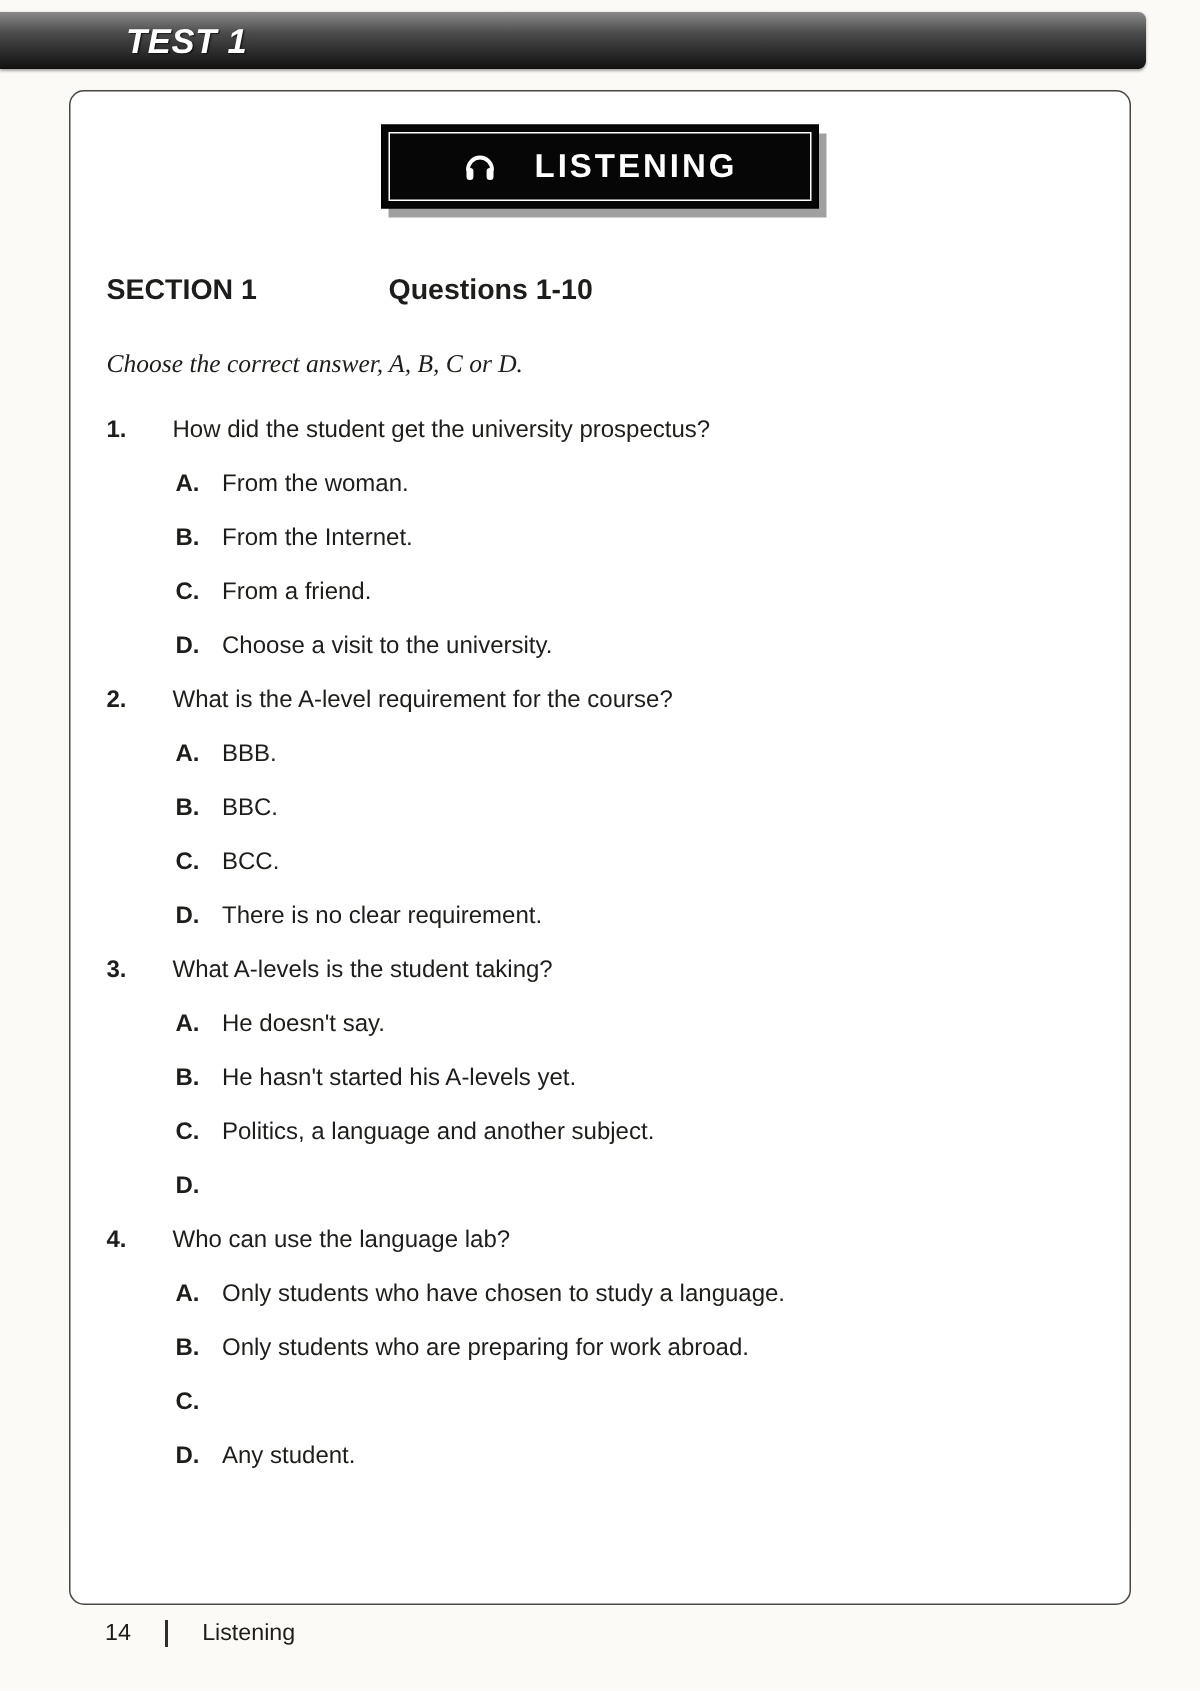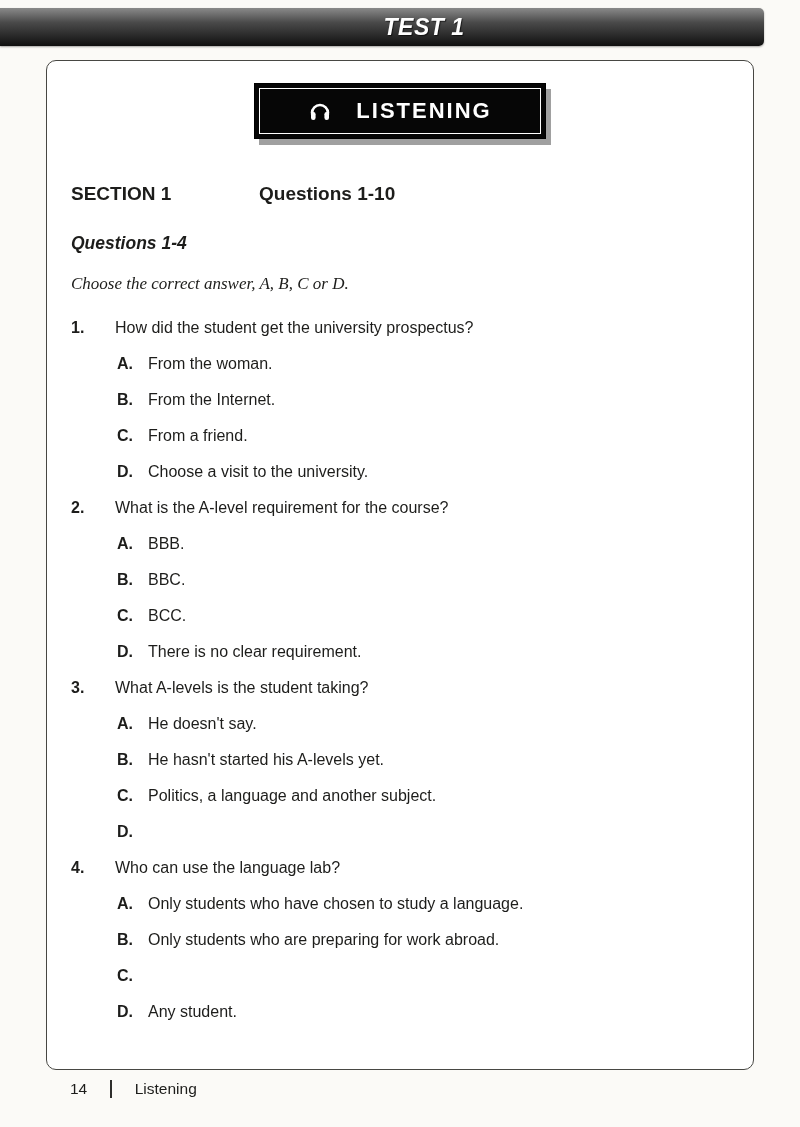--- a/index.html
+++ b/index.html
@@ -14,21 +14,20 @@
 
   
   .test-banner {
     margin: 8px 36px 0 0;
     height: 38px;
     background: linear-gradient(180deg, #8a8a8a 0%, #4a4a4a 38%, #101010 100%);
     border-radius: 0 5px 5px 0;
     display: flex;
     align-items: center;
     box-shadow: 0 1px 2px rgba(0,0,0,.35);
-    justify-content: center;
   }
   .test-banner-text {
     color: #ffffff;
     font-weight: 700;
     font-style: italic;
     font-size: 23px;
     letter-spacing: .5px;
     padding-left: 84px;
     text-shadow: 1px 1px 1px rgba(0,0,0,.6);
   }
@@ -141,21 +140,20 @@
       </span>
       <span class="listening-title">LISTENING</span>
     </div>
   </div>
 
   <div class="section-row">
     <span class="section-title">SECTION 1</span>
     <span class="section-range">Questions 1-10</span>
   </div>
 
-  <h3 class="subsection">Questions 1-4</h3>
 
   <p class="instruction">Choose the correct answer, A, B, C or D.</p>
 
   <section class="question">
     <div class="q-row">
       <span class="q-num">1.</span>
       <span class="q-text">How did the student get the university prospectus?</span>
     </div>
     <div class="opt-row">
       <span class="opt-letter">A.</span>

